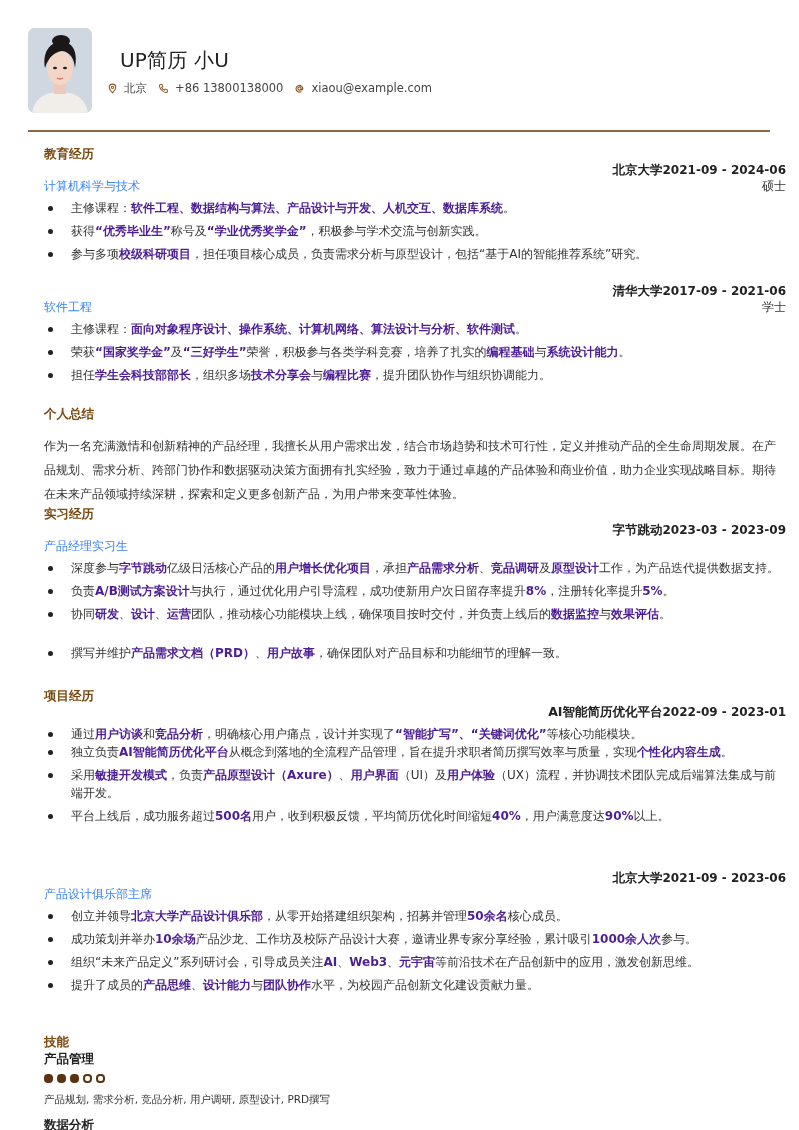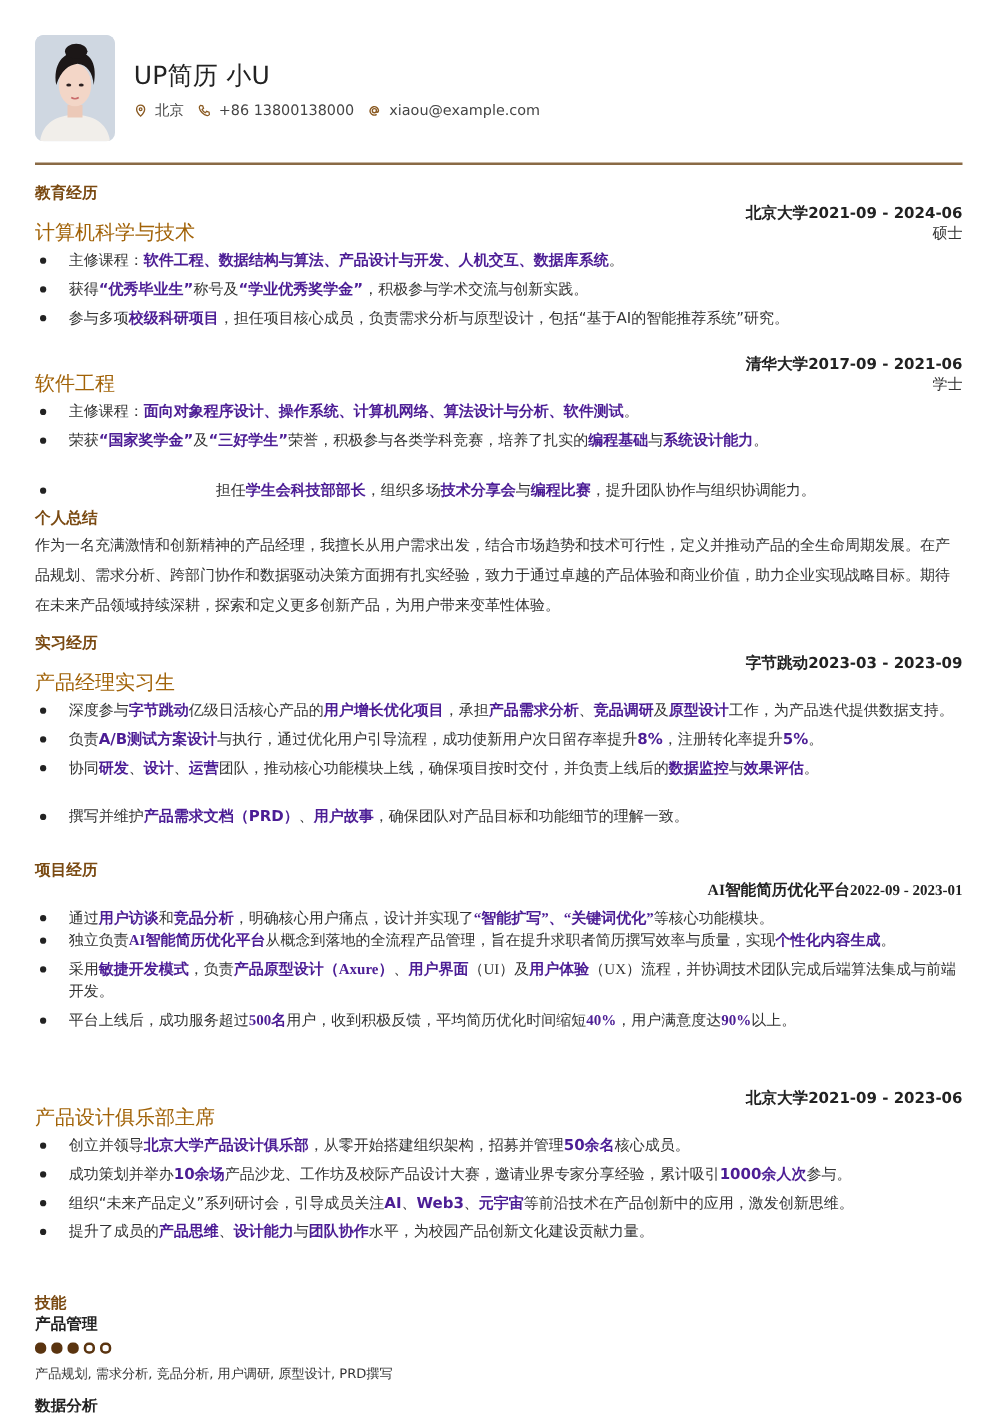--- a/index.html
+++ b/index.html
@@ -10,40 +10,40 @@
   }
   .page { position:absolute; left:28px; top:0; width:742px; }
   .header { position:relative; height:128px; }
   .avatar {
     position:absolute; left:0; top:28px; width:64px; height:85px;
     border-radius:7px; overflow:hidden;
     background:linear-gradient(180deg,#c9d3df 0%,#d8dee6 60%,#e9ecef 100%);
   }
   .avatar svg { display:block; }
   .name {
-    position:absolute; left:79px; top:47px; font-size:20px; font-weight:500;
+    position:absolute; left:92px; top:47px; font-size:20px; font-weight:500;
     color:#222; letter-spacing:0.2px; line-height:26px; margin:0;
   }
   .contacts {
     position:absolute; left:79px; top:80px; font-size:11.5px; color:#444;
     display:flex; align-items:center; gap:6px; line-height:16px;text-align:center;
   }
   .contact { display:flex; align-items:center; gap:6px; margin-right:5px; }
   .contact svg { width:11px; height:11px; }
   .rule { position:absolute; left:0; top:130px; width:742px; height:1.5px; background:#8a6a45; }
 
-  .section { position:absolute; left:0; width:742px; }
+  .section { position:absolute; left:16px; width:742px; }
   .section-title {
     color:#7a4a12; font-weight:bold; font-size:12.5px; line-height:16px; height:16px; margin:0;
   }
   .entry-head { display:flex; justify-content:flex-end; align-items:flex-start; }
   .org { font-weight:bold; font-size:12.5px; color:#222; line-height:16px; }
   .date { font-weight:bold; font-size:12px; color:#222; line-height:16px; }
   .role-row { display:flex; justify-content:space-between; }
-  .role { font-size:16px; color:#a16207; line-height:16px; }
+  .role { font-size:12px; color:#3b82f6; line-height:16px; }
   .degree { font-size:12px; color:#333; line-height:16px;margin-left:35px; }
   ul.bullets { list-style:none; margin:0; padding:0; }
   ul.bullets li {
     position:relative; padding-left:27px; font-size:12px; line-height:18px; color:#333;
   }
   ul.bullets li::before {
     content:""; position:absolute; left:4px; top:7px; width:5px; height:5px;
     border-radius:50%; background:#222;
   }
   ul.bullets li b { color:#4c1d95; }
@@ -123,45 +123,45 @@
       <span class="org">清华大学</span>
       <span class="date">2017-09 - 2021-06</span>
     </div>
     <div class="role-row">
       <span class="role">软件工程</span>
       <span class="degree">学士</span>
     </div>
     <ul class="bullets" style="margin-top:5px;">
         <li><span>主修课程：</span><b>面向对象程序设计、操作系统、计算机网络、算法设计与分析、软件测试</b><span>。</span></li>
         <li style="margin-top: 5px;"><span>荣获</span><b>“国家奖学金”</b><span>及</span><b>“三好学生”</b><span>荣誉，积极参与各类学科竞赛，培养了扎实的</span><b>编程基础</b><span>与</span><b>系统设计能力</b><span>。</span></li>
-        <li style="margin-top: 22px; text-align: center;"><span>担任</span><b>学生会科技部部长</b><span>，组织多场</span><b>技术分享会</b><span>与</span><b>编程比赛</b><span>，提升团队协作与组织协调能力。</span></li>
+        <li style="margin-top: 5px;"><span>担任</span><b>学生会科技部部长</b><span>，组织多场</span><b>技术分享会</b><span>与</span><b>编程比赛</b><span>，提升团队协作与组织协调能力。</span></li>
       </ul>
   </div>
 
   <div class="section" style="top:406px;">
     <h2 class="section-title">个人总结</h2>
-    <p class="summary" style="margin-top:2px;">作为一名充满激情和创新精神的产品经理，我擅长从用户需求出发，结合市场趋势和技术可行性，定义并推动产品的全生命周期发展。在产品规划、需求分析、跨部门协作和数据驱动决策方面拥有扎实经验，致力于通过卓越的产品体验和商业价值，助力企业实现战略目标。期待在未来产品领域持续深耕，探索和定义更多创新产品，为用户带来变革性体验。</p>
+    <p class="summary" style="margin-top:12px;">作为一名充满激情和创新精神的产品经理，我擅长从用户需求出发，结合市场趋势和技术可行性，定义并推动产品的全生命周期发展。在产品规划、需求分析、跨部门协作和数据驱动决策方面拥有扎实经验，致力于通过卓越的产品体验和商业价值，助力企业实现战略目标。期待在未来产品领域持续深耕，探索和定义更多创新产品，为用户带来变革性体验。</p>
   </div>
 
   <div class="section" style="top:506px;">
     <h2 class="section-title">实习经历</h2>
     <div class="entry-head">
       <span class="org">字节跳动</span>
       <span class="date">2023-03 - 2023-09</span>
     </div>
     <div class="role">产品经理实习生</div>
     <ul class="bullets" style="margin-top:5px;">
         <li><span>深度参与</span><b>字节跳动</b><span>亿级日活核心产品的</span><b>用户增长优化项目</b><span>，承担</span><b>产品需求分析</b><span>、</span><b>竞品调研</b><span>及</span><b>原型设计</b><span>工作，为产品迭代提供数据支持。</span></li>
         <li style="margin-top: 5px;"><span>负责</span><b>A/B测试方案设计</b><span>与执行，通过优化用户引导流程，成功使新用户次日留存率提升</span><b>8%</b><span>，注册转化率提升</span><b>5%</b><span>。</span></li>
         <li style="margin-top: 5px;"><span>协同</span><b>研发</b><span>、</span><b>设计</b><span>、</span><b>运营</b><span>团队，推动核心功能模块上线，确保项目按时交付，并负责上线后的</span><b>数据监控</b><span>与</span><b>效果评估</b><span>。</span></li>
         <li style="margin-top: 21px;"><span>撰写并维护</span><b>产品需求文档（PRD）</b><span>、</span><b>用户故事</b><span>，确保团队对产品目标和功能细节的理解一致。</span></li>
       </ul>
   </div>
 
-  <div class="section" style="top:688px;font-family:Liberation Serif, serif;">
+  <div class="section" style="top:688px;">
     <h2 class="section-title">项目经历</h2>
     <div class="entry-head">
       <span class="org">AI智能简历优化平台</span>
       <span class="date">2022-09 - 2023-01</span>
     </div>
     <ul class="bullets" style="margin-top:4px;">
         <li style="margin-top: 5px;"><span>通过</span><b>用户访谈</b><span>和</span><b>竞品分析</b><span>，明确核心用户痛点，设计并实现了</span><b>“智能扩写”、“关键词优化”</b><span>等核心功能模块。</span></li>
         <li><span>独立负责</span><b>AI智能简历优化平台</b><span>从概念到落地的全流程产品管理，旨在提升求职者简历撰写效率与质量，实现</span><b>个性化内容生成</b><span>。</span></li>
         <li style="margin-top: 5px;"><span>采用</span><b>敏捷开发模式</b><span>，负责</span><b>产品原型设计（Axure）</b><span>、</span><b>用户界面</b><span>（UI）及</span><b>用户体验</b><span>（UX）流程，并协调技术团队完成后端算法集成与前端开发。</span></li>
         <li style="margin-top: 5px;"><span>平台上线后，成功服务超过</span><b>500名</b><span>用户，收到积极反馈，平均简历优化时间缩短</span><b>40%</b><span>，用户满意度达</span><b>90%</b><span>以上。</span></li>

